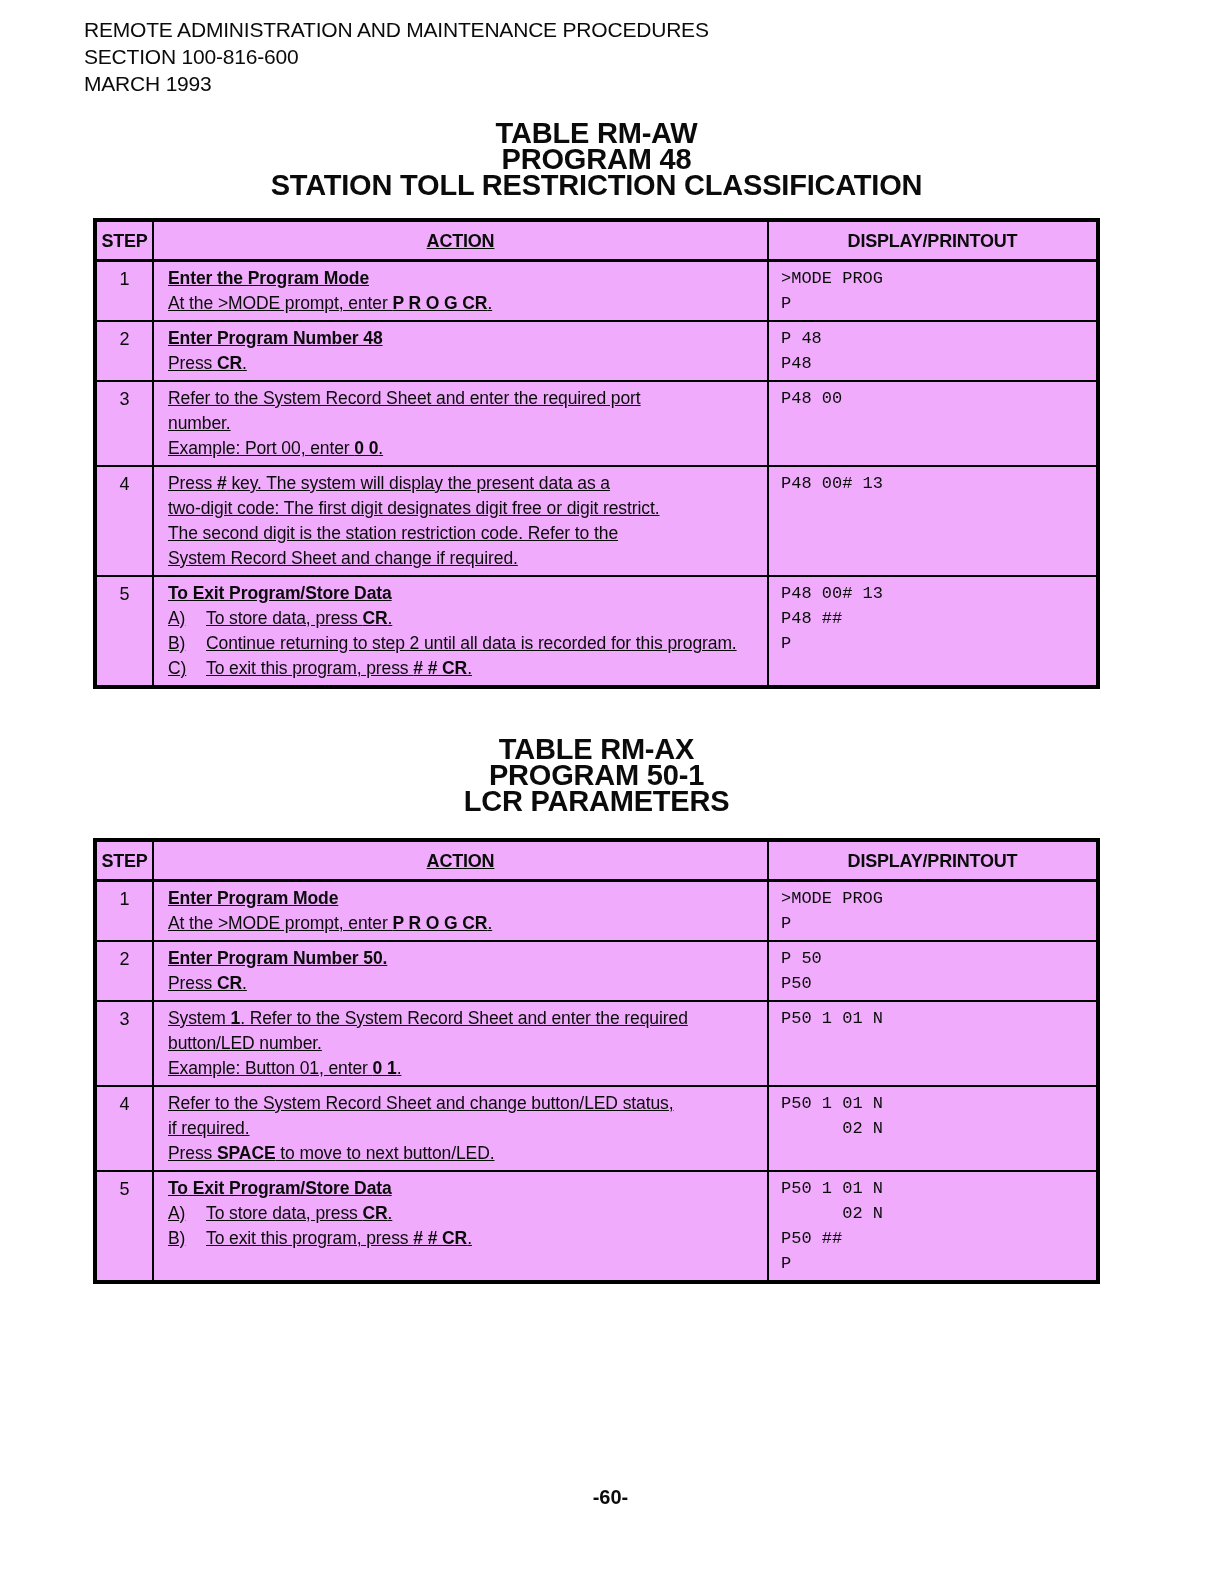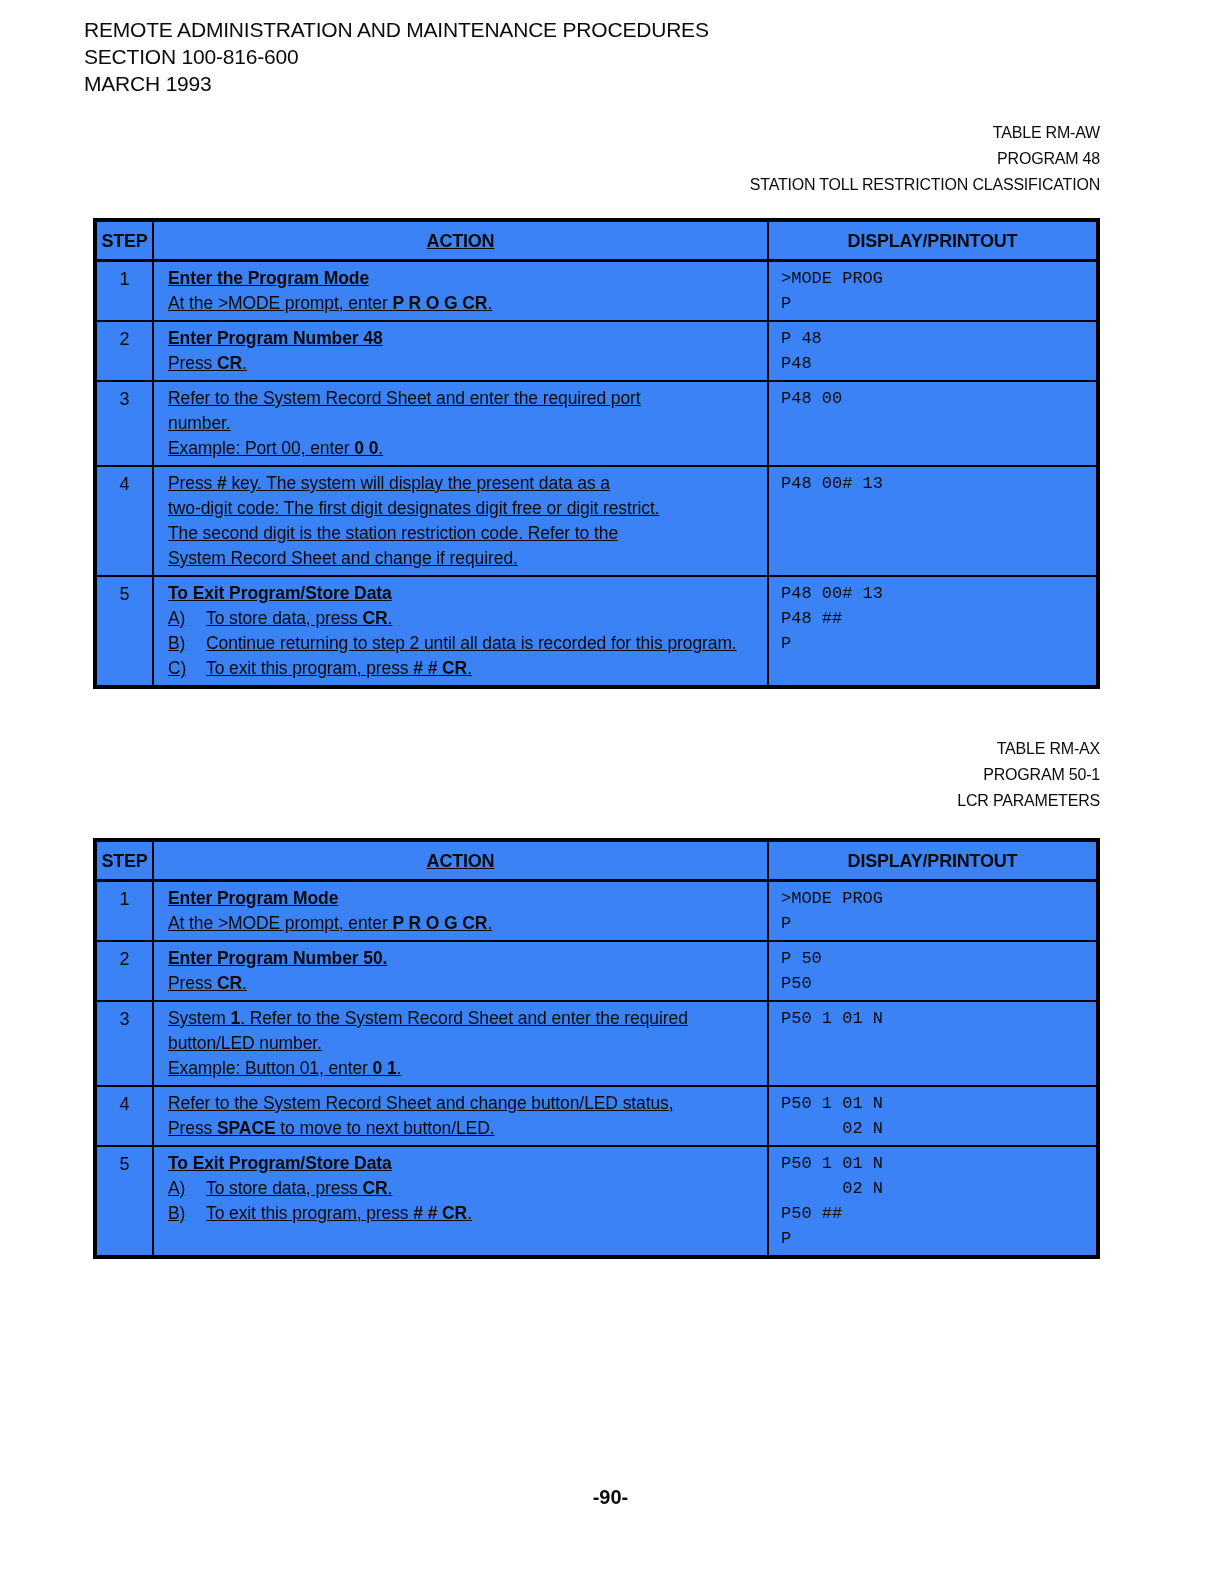--- a/index.html
+++ b/index.html
@@ -5,28 +5,28 @@
   html,body{margin:0;padding:0;}
   body{
     width:1221px;height:1584px;position:relative;background:#ffffff;
     color:#0b0b0b;font-family:"Liberation Sans",sans-serif;overflow:hidden;
   }
   .page-header{
     position:absolute;left:84px;top:16px;
     font-weight:normal;font-size:21px;line-height:27px;letter-spacing:-0.2px;
   }
   .title-block{
-    position:absolute;left:93px;width:1007px;text-align:right;
-    font-weight:normal;font-size:16px;line-height:26px;letter-spacing:-0.2px;
+    position:absolute;left:93px;width:1007px;text-align:center;
+    font-weight:bold;font-size:29px;line-height:26px;letter-spacing:-0.2px;
   }
   #title-0{top:120px;}
   #title-1{top:736px;}
   .tbl{
     position:absolute;left:93px;width:1007px;box-sizing:border-box;
-    border:4px solid #000;background:#3b82f6;
+    border:4px solid #000;background:#f0abfc;
   }
   #table-0{top:218px;}
   #table-1{top:838px;}
   .trow{display:grid;grid-template-columns:55px 615px 1fr;}
   .trow + .trow{border-top:2px solid #000;}
   .thead{border-bottom:1px solid #000;}
   .cell{box-sizing:border-box;}
   .c-action,.c-display{border-left:2px solid #000;}
   .c-step{
     text-align:center;padding-top:5px;font-size:18px;line-height:25px;
@@ -162,20 +162,21 @@
         <div class="aline"><span>System </span><b>1</b><span>. Refer to the System Record Sheet and enter the required</span></div>
         <div class="aline"><span>button/LED number.</span></div>
         <div class="aline"><span>Example:  Button 01, enter </span><b>0 1</b><span>.</span></div>
       </div>
       <div class="cell c-display"><div class="dline">P50 1 01 N</div></div>
     </div>
     <div class="trow">
       <div class="cell c-step">4</div>
       <div class="cell c-action">
         <div class="aline"><span>Refer to the System Record Sheet and change button/LED status,</span></div>
+        <div class="aline"><span>if required.</span></div>
         <div class="aline"><span>Press </span><b>SPACE</b><span> to move to next button/LED.</span></div>
       </div>
       <div class="cell c-display"><div class="dline">P50 1 01 N</div><div class="dline">      02 N</div></div>
     </div>
     <div class="trow">
       <div class="cell c-step">5</div>
       <div class="cell c-action">
         <div class="aline"><b>To Exit Program/Store Data</b></div>
         <div class="aline labeled">
           <span class="lbl">A)</span>
@@ -183,13 +184,13 @@
         </div>
         <div class="aline labeled">
           <span class="lbl">B)</span>
           <span class="ltext"><span>To exit this program, press </span><b># # CR</b><span>.</span></span>
         </div>
       </div>
       <div class="cell c-display"><div class="dline">P50 1 01 N</div><div class="dline">      02 N</div><div class="dline">P50 ##</div><div class="dline">P</div></div>
     </div>
   </div>
 
-<div class="page-footer">-90-</div>
+<div class="page-footer">-60-</div>
 
 </body></html>

